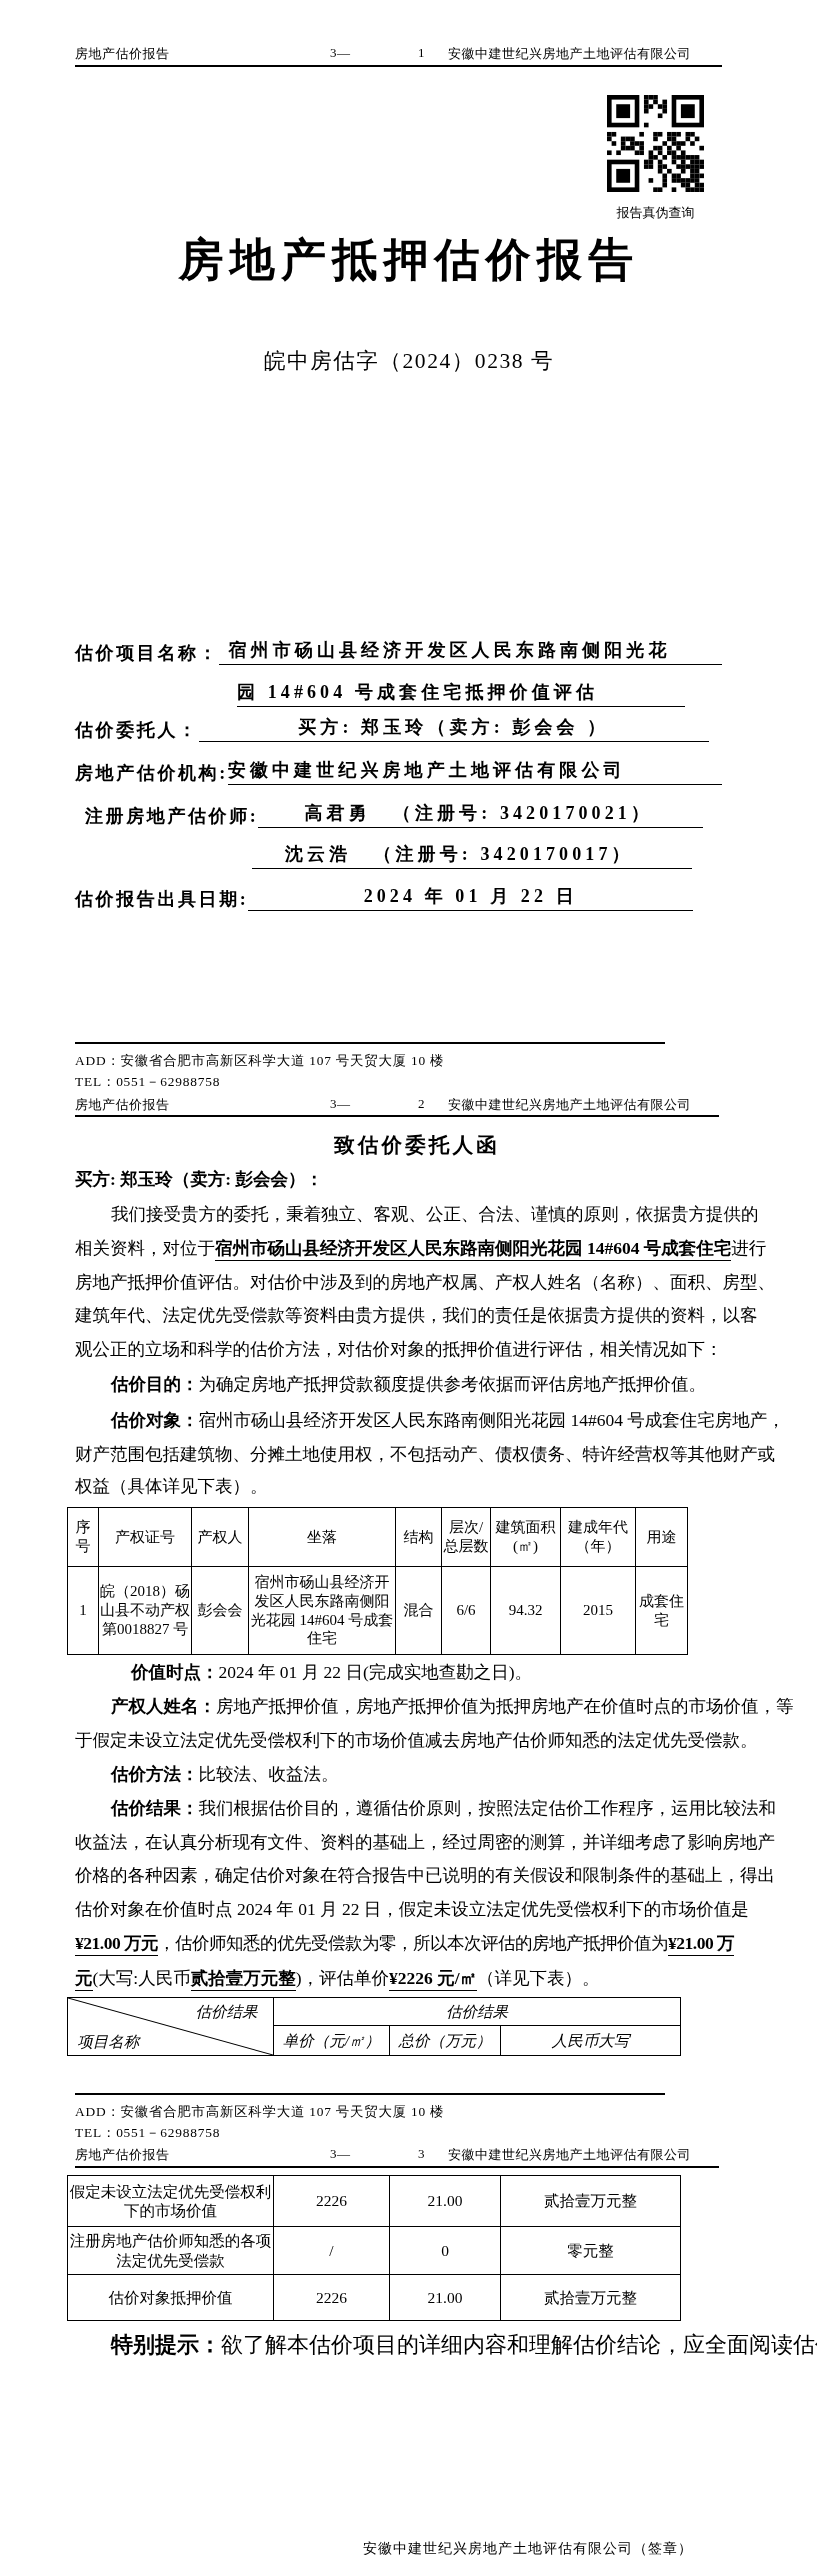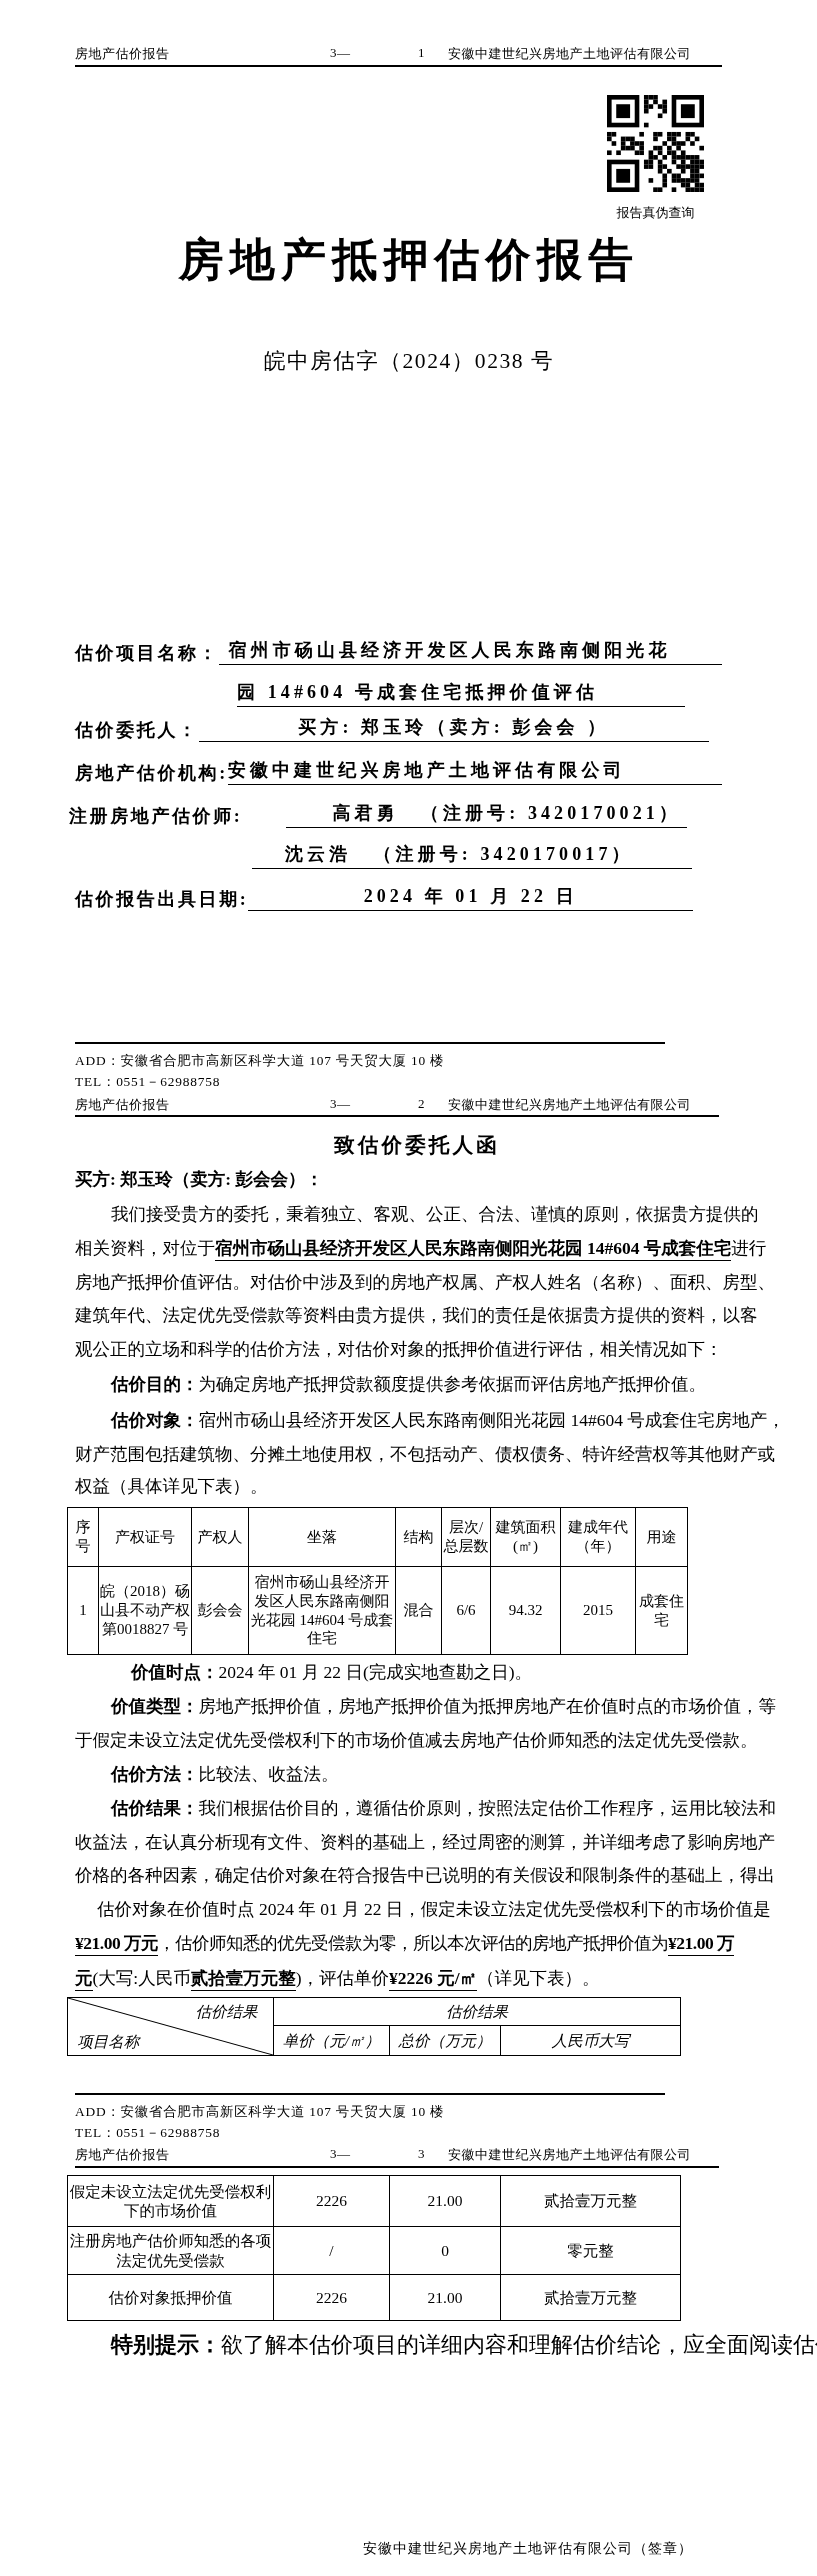--- a/index.html
+++ b/index.html
@@ -184,21 +184,21 @@
       <span class="fval" style="flex:1;">园 14#604 号成套住宅抵押价值评估</span>
     </div>
     <div class="frow" style="left:75px;top:714px;width:634px;">
       <span class="flbl">估价委托人：</span>
       <span class="fval" style="flex:1;text-align:center;">买方: 郑玉玲（卖方: 彭会会 ）</span>
     </div>
     <div class="frow" style="left:75px;top:757px;width:647px;">
       <span class="flbl">房地产估价机构:</span>
       <span class="fval" style="flex:1;">安徽中建世纪兴房地产土地评估有限公司</span>
     </div>
-    <div class="frow" style="left:69px;top:800px;width:618px;gap:44px;">
+    <div class="frow" style="left:85px;top:800px;width:618px;">
       <span class="flbl">注册房地产估价师:</span>
       <span class="fval" style="flex:1;padding-left:46px;">高君勇　（注册号: 3420170021）</span>
     </div>
     <div class="frow" style="left:252px;top:841px;width:440px;">
       <span class="fval" style="flex:1;padding-left:33px;">沈云浩　（注册号: 3420170017）</span>
     </div>
     <div class="frow" style="left:75px;top:883px;width:618px;">
       <span class="flbl">估价报告出具日期:</span>
       <span class="fval" style="flex:1;text-align:center;">2024 年 01 月 22 日</span>
     </div>
@@ -263,29 +263,29 @@
         <td>6/6</td>
         <td>94.32</td>
         <td>2015</td>
         <td>成套住宅</td>
       </tr>
     </tbody>
       </table>
 
     <div class="bl" style="left:111px;top:575px;margin-left:20px;"><span class="b">价值时点：</span><span>2024 年 01 月 22 日(完成实地查勘之日)。</span></div>
 
-    <div class="bl" style="left:111px;top:609px;"><span class="b">价值类型：</span><span>房地产抵押价值，房地产抵押价值为抵押房地产在价值时点的市场价值，等</span></div>
+    <div class="bl" style="left:111px;top:609px;"><span class="b">产权人姓名：</span><span>房地产抵押价值，房地产抵押价值为抵押房地产在价值时点的市场价值，等</span></div>
     <div class="bl" style="left:75px;top:643px;">于假定未设立法定优先受偿权利下的市场价值减去房地产估价师知悉的法定优先受偿款。</div>
 
     <div class="bl" style="left:111px;top:677px;"><span class="b">估价方法：</span><span>比较法、收益法。</span></div>
 
     <div class="bl" style="left:111px;top:711px;"><span class="b">估价结果：</span><span>我们根据估价目的，遵循估价原则，按照法定估价工作程序，运用比较法和</span></div>
     <div class="bl" style="left:75px;top:745px;">收益法，在认真分析现有文件、资料的基础上，经过周密的测算，并详细考虑了影响房地产</div>
     <div class="bl" style="left:75px;top:778px;">价格的各种因素，确定估价对象在符合报告中已说明的有关假设和限制条件的基础上，得出</div>
-    <div class="bl" style="left:75px;top:812px;margin-left:22px;">估价对象在价值时点 2024 年 01 月 22 日，假定未设立法定优先受偿权利下的市场价值是</div>
+    <div class="bl" style="left:75px;top:812px;">估价对象在价值时点 2024 年 01 月 22 日，假定未设立法定优先受偿权利下的市场价值是</div>
     <div class="bl" style="left:75px;top:846px;letter-spacing:-0.5px;"><span class="useg">¥21.00 万元</span><span>，估价师知悉的优先受偿款为零，所以本次评估的房地产抵押价值为</span><span class="useg">¥21.00 万</span></div>
     <div class="bl" style="left:75px;top:881px;"><span class="useg">元</span><span>(大写:人民币</span><span class="useg">贰拾壹万元整</span><span>)，评估单价</span><span class="useg">¥2226 元/㎡</span><span>（详见下表）。</span></div>
 
     <table class="t t2" style="left:67px;top:910px;width:613px;font-style:italic;">
       <colgroup>
           <col style="width:206px">
           <col style="width:116px">
           <col style="width:111px">
           <col style="width:180px">
         </colgroup>

